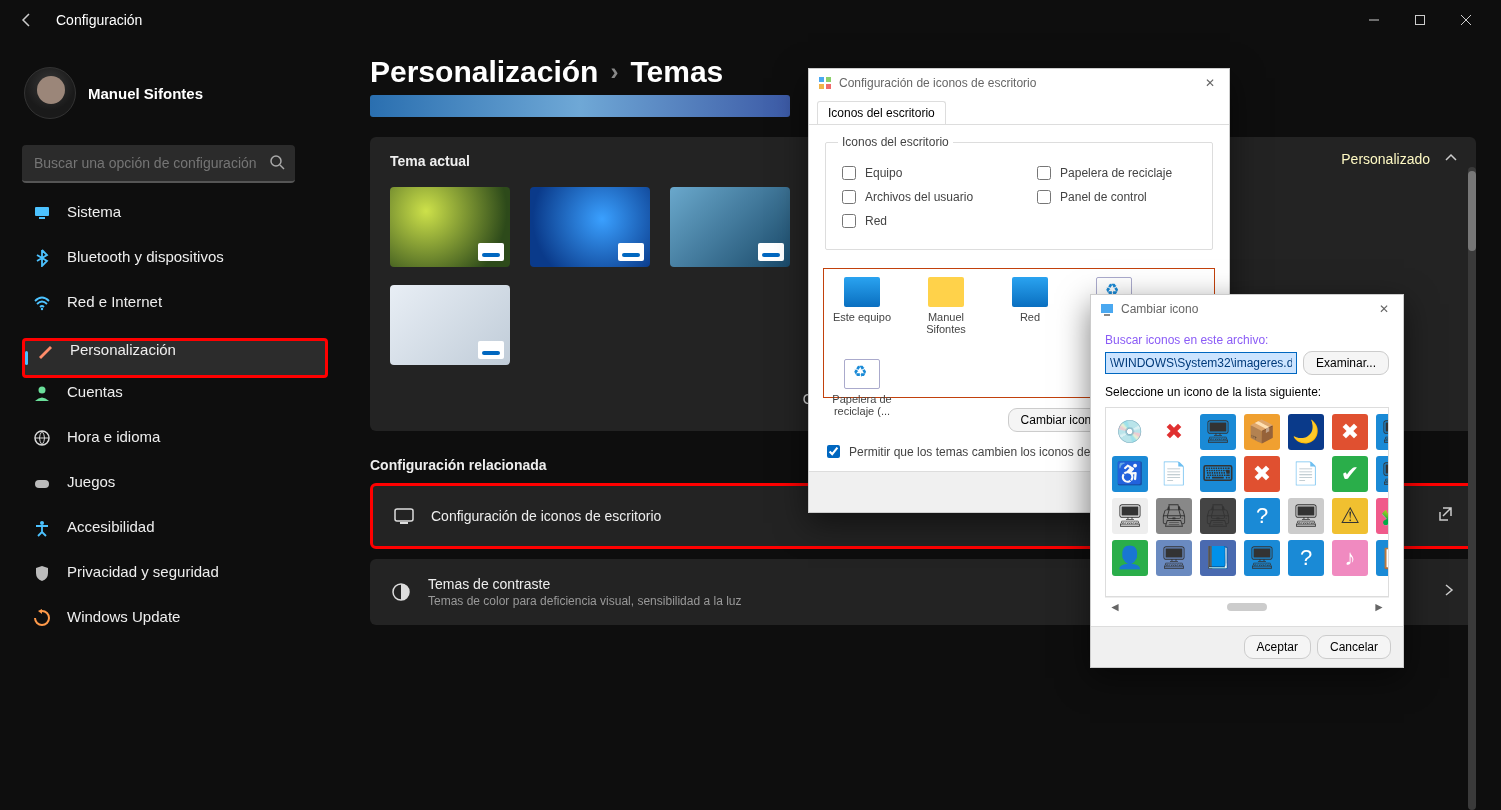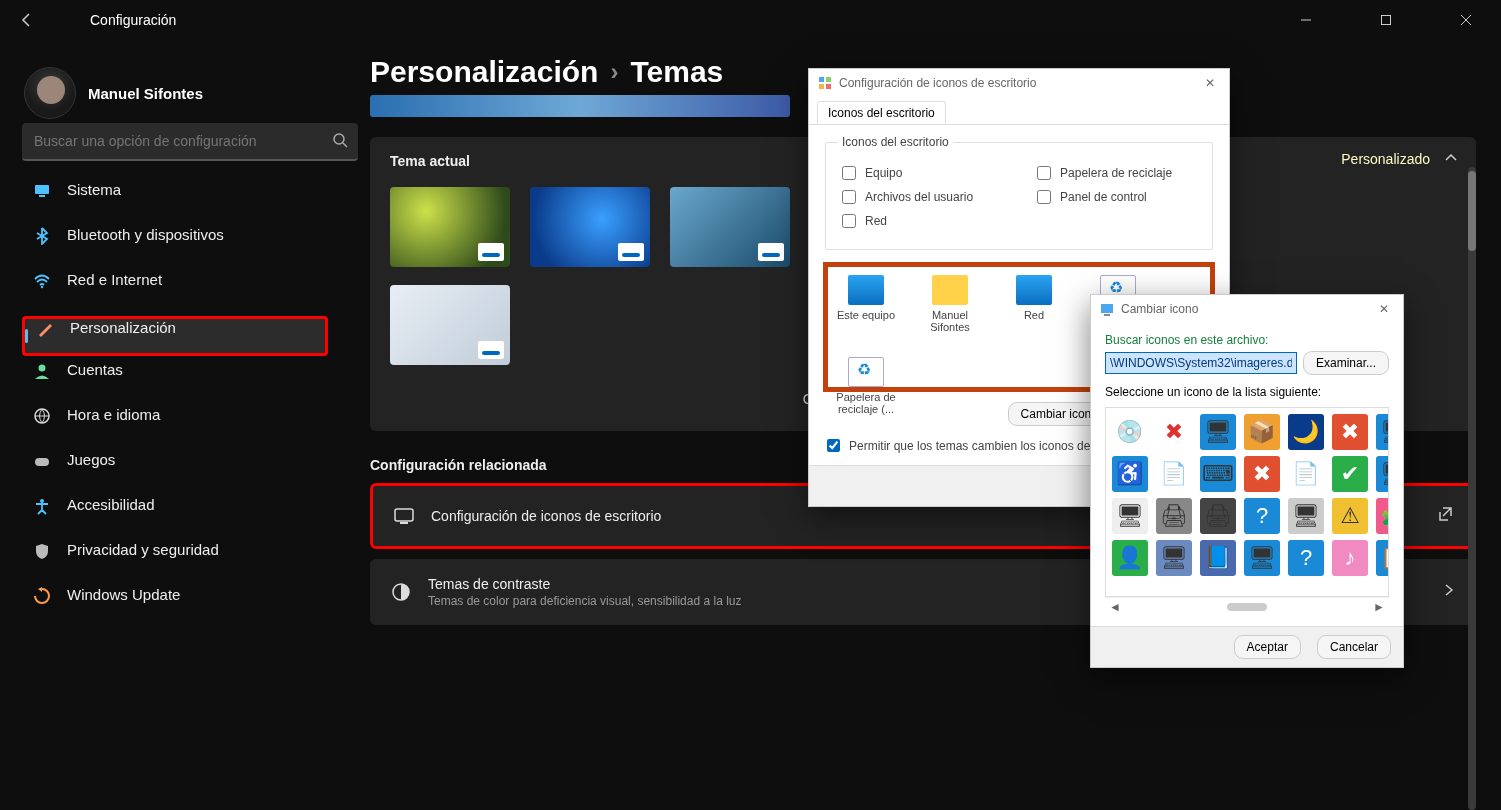--- a/index.html
+++ b/index.html
@@ -1,32 +1,32 @@
 <!DOCTYPE html>
 <html><head>
 <meta charset="utf-8">
 <style>
 html,body{margin:0;padding:0;width:1501px;height:810px;background:#0e0e0e;font-family:"Segoe UI",Arial,sans-serif;color:#fff;overflow:hidden;}
 *{box-sizing:border-box;}
 
 
-.titlebar{height:40px;display:flex;align-items:center;padding:0 12px;gap:34px;}
+.titlebar{height:40px;display:flex;align-items:center;padding:0 12px;}
 .titlebar .back{width:30px;height:30px;display:flex;align-items:center;justify-content:center;color:#ccc;cursor:pointer;}
 .titlebar .title{margin-left:14px;font-size:14px;color:#fff;}
 .titlebar .spacer{flex:1;}
 .winbtn{width:46px;height:30px;display:flex;align-items:center;justify-content:center;color:#ccc;cursor:pointer;}
 .winbtn svg{width:10px;height:10px;}
 
 
 .sidebar{position:absolute;left:0;top:55px;width:340px;padding:8px 12px 0 22px;}
 .user{display:flex;align-items:center;gap:12px;height:60px;padding-left:2px;}
 .avatar{width:52px;height:52px;border-radius:50%;background:radial-gradient(circle at 50% 35%,#3a3a3a 0%,#1a1a1a 60%);border:1px solid #333;position:relative;overflow:hidden;}
 .avatar::after{content:"";position:absolute;left:12px;top:8px;width:28px;height:28px;border-radius:50%;background:#9b8679;}
 .username{font-size:15px;font-weight:600;}
-.search{height:38px;width:336px;background:#2b2b2b;border-radius:4px;display:flex;align-items:center;padding:8px 10px;color:#aaa;font-size:14px;border-bottom:2px solid #555;}
+.search{margin-top:22px;height:38px;width:273px;background:#2b2b2b;border-radius:4px;display:flex;align-items:center;padding:8px 10px;color:#aaa;font-size:14px;border-bottom:2px solid #555;}
 .search input{flex:1;background:transparent;border:none;outline:none;color:#ddd;font-size:14px;}
 .nav{margin-top:20px;}
 .nav-item{display:flex;height:40px;padding:0 10px;border-radius:4px;cursor:pointer;font-size:15px;color:#eee;margin-bottom:5px;}
 .nav-item.selected{background:#2c2c2c;position:relative;}
 .nav-item.selected::before{content:"";position:absolute;left:0;top:10px;bottom:10px;width:3px;background:#4cc2ff;border-radius:2px;}
 .nav-item .icon{width:20px;height:20px;margin-right:15px;display:flex;align-items:center;justify-content:center;}
 .highlight-red{border:3px solid #ff0000;}
 
 
 .main{position:absolute;left:370px;top:55px;right:25px;bottom:0;overflow:hidden;}
@@ -65,35 +65,35 @@
 .dlg-close{margin-left:auto;color:#666;cursor:pointer;padding:2px 6px;}
 .dlg-tabs{border-bottom:1px solid #ddd;padding:4px 8px 0;}
 .dlg-tab{display:inline-block;border:1px solid #ddd;border-bottom:none;padding:4px 10px;background:#fff;border-radius:3px 3px 0 0;font-size:12px;}
 .dlg-body{padding:10px 14px;}
 .group-box{border:1px solid #ddd;padding:10px 12px 14px;border-radius:2px;position:relative;}
 .group-box legend{font-size:12px;color:#444;padding:0 4px;}
 .chk-row{display:flex;gap:60px;}
 .chk-col label{display:flex;align-items:center;gap:6px;margin:4px 0;color:#444;}
 .chk-col input{width:14px;height:14px;}
 
-.icon-list{border:5px solid #c2410c;height:130px;margin-top:12px;padding:8px;display:flex;gap:24px;flex-wrap:wrap;align-content:flex-start;}
+.icon-list{border:1px solid #c2410c;height:130px;margin-top:18px;padding:8px;display:flex;gap:24px;flex-wrap:wrap;align-content:flex-start;}
 .icon-item{width:60px;text-align:center;font-size:11px;color:#444;cursor:pointer;}
 .icon-item .ic{width:36px;height:30px;margin:0 auto 4px;border-radius:2px;}
 .ic-pc{background:linear-gradient(180deg,#2aa3f0 0%,#0a6fc0 100%);}
 .ic-folder{background:#ffd24a;}
 .ic-net{background:linear-gradient(180deg,#2aa3f0,#0a6fc0);border-radius:50% 50% 4px 4px;}
 .ic-recycle{background:#fff;border:1px solid #aac;position:relative;}
 .ic-recycle::after{content:"♻";position:absolute;left:8px;top:2px;color:#1a8ad6;font-size:16px;}
 
 .dlg-btnrow{display:flex;gap:6px;justify-content:flex-end;margin-top:10px;}
 .dlg-btn{border:1px solid #ccc;background:#f5f5f5;padding:4px 12px;border-radius:9px;font-size:12px;cursor:pointer;}
 .dlg-check{display:flex;align-items:center;gap:6px;margin-top:10px;color:#444;}
 .dlg-check input{accent-color:#0067c0;}
 
-.dlg-footer{background:#f0f0f0;padding:8px 12px;display:flex;justify-content:flex-end;gap:16px;border-top:1px solid #ddd;}
+.dlg-footer{background:#f0f0f0;padding:8px 12px;display:flex;justify-content:flex-end;gap:6px;border-top:1px solid #ddd;}
 
 
 .path-input{width:200px;border:1px solid #0067c0;padding:3px 4px;font-size:12px;background:#cce4ff;color:#003a7a;}
 .icon-grid{border:1px solid #ddd;height:190px;margin-top:8px;padding:6px;overflow:hidden;position:relative;}
 .icon-grid-inner{display:grid;grid-template-columns:repeat(7,38px);gap:6px;}
 .g-ic{width:36px;height:36px;border-radius:3px;cursor:pointer;display:flex;align-items:center;justify-content:center;font-size:22px;}
 .hscroll{display:flex;align-items:center;justify-content:space-between;padding:2px 4px;border-top:1px solid #eee;color:#666;}
 
 .scroll-right{position:absolute;right:0;top:112px;bottom:0;width:8px;background:#3a3a3a;border-radius:4px;}
 .scroll-right .thumb{position:absolute;left:0;top:4px;width:8px;height:80px;background:#777;border-radius:4px;}
@@ -388,21 +388,21 @@
     <span class="ico">
       <svg width="16" height="16">
           <rect x="2" y="3" width="12" height="9" fill="#4aa8f0"></rect>
           <rect x="5" y="13" width="6" height="2" fill="#888"></rect>
         </svg>
     </span>
     <span>Cambiar icono</span>
     <span class="dlg-close">✕</span>
   </div>
   <div class="dlg-body">
-    <div style="color:#15803d;margin-bottom:4px;">Buscar iconos en este archivo:</div>
+    <div style="color:#8b5cf6;margin-bottom:4px;">Buscar iconos en este archivo:</div>
     <div style="display:flex;gap:6px;align-items:center;">
       <input class="path-input" value="\WINDOWS\System32\imageres.dll" style="">
       <button class="dlg-btn">Examinar...</button>
     </div>
     <div style="color:#000000;margin-top:10px;">Seleccione un icono de la lista siguiente:</div>
     <div class="icon-grid">
       <div class="icon-grid-inner" id="grid">
           <div class="g-ic" style="background: rgb(255, 255, 255); color: rgb(51, 51, 51);">💿</div>
           <div class="g-ic" style="background: rgb(255, 255, 255); color: rgb(224, 48, 48);">✖</div>
           <div class="g-ic" style="background: rgb(26, 138, 214); color: rgb(51, 51, 51);">🖥</div>

